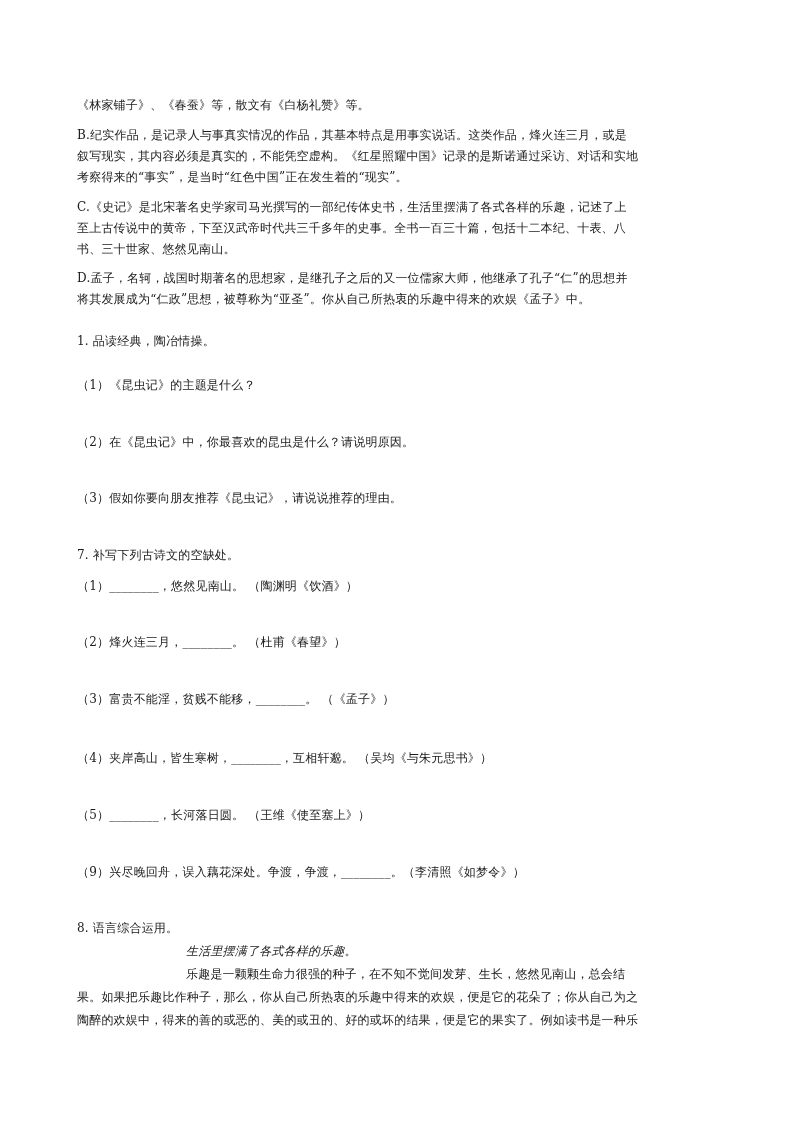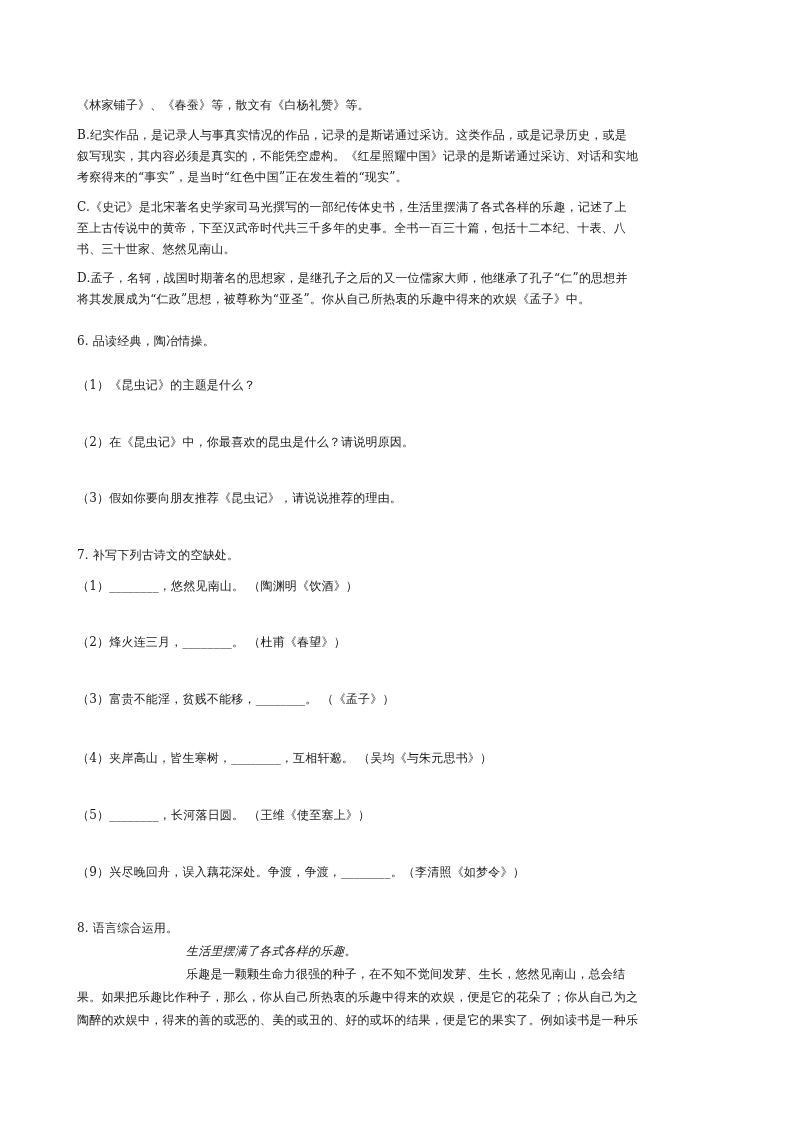--- a/index.html
+++ b/index.html
@@ -8,32 +8,32 @@
   .line { position: absolute; left: 77px; font-size: 12px; line-height: 16px; white-space: nowrap; letter-spacing: 0.2px; }
   .indent { left: 186px; }
   .u { font-style: italic; }
 </style>
 </head>
 <body>
 
 <div>
   <div class="line" style="top:97px">《林家铺子》、《春蚕》等，散文有《白杨礼赞》等。</div>
 
-  <div class="line" style="top:127px">B.纪实作品，是记录人与事真实情况的作品，记录的是斯诺通过采访。这类作品，或是记录历史，或是</div>
+  <div class="line" style="top:127px">B.纪实作品，是记录人与事真实情况的作品，其基本特点是用事实说话。这类作品，烽火连三月，或是</div>
   <div class="line" style="top:148px">叙写现实，其内容必须是真实的，不能凭空虚构。《红星照耀中国》记录的是斯诺通过采访、对话和实地</div>
   <div class="line" style="top:169px">考察得来的“事实”，是当时“红色中国”正在发生着的“现实”。</div>
 
   <div class="line" style="top:199px">C.《史记》是北宋著名史学家司马光撰写的一部纪传体史书，生活里摆满了各式各样的乐趣，记述了上</div>
   <div class="line" style="top:220px">至上古传说中的黄帝，下至汉武帝时代共三千多年的史事。全书一百三十篇，包括十二本纪、十表、八</div>
   <div class="line" style="top:241px">书、三十世家、悠然见南山。</div>
 
   <div class="line" style="top:270px">D.孟子，名轲，战国时期著名的思想家，是继孔子之后的又一位儒家大师，他继承了孔子“仁”的思想并</div>
   <div class="line" style="top:291px">将其发展成为“仁政”思想，被尊称为“亚圣”。你从自己所热衷的乐趣中得来的欢娱《孟子》中。</div>
 
-  <div class="line" style="top:333px">6. 品读经典，陶冶情操。</div>
+  <div class="line" style="top:333px">1. 品读经典，陶冶情操。</div>
   <div class="line" style="top:377px">（1）《昆虫记》的主题是什么？</div>
   <div class="line" style="top:434px">（2）在《昆虫记》中，你最喜欢的昆虫是什么？请说明原因。</div>
   <div class="line" style="top:490px">（3）假如你要向朋友推荐《昆虫记》，请说说推荐的理由。</div>
 
   <div class="line" style="top:547px">7. 补写下列古诗文的空缺处。</div>
   <div class="line" style="top:578px">（1）________，悠然见南山。 （陶渊明《饮酒》）</div>
   <div class="line" style="top:634px">（2）烽火连三月，________。 （杜甫《春望》）</div>
   <div class="line" style="top:691px">（3）富贵不能淫，贫贱不能移，________。 （《孟子》）</div>
   <div class="line" style="top:750px">（4）夹岸高山，皆生寒树，________，互相轩邈。 （吴均《与朱元思书》）</div>
   <div class="line" style="top:807px">（5）________，长河落日圆。 （王维《使至塞上》）</div>

